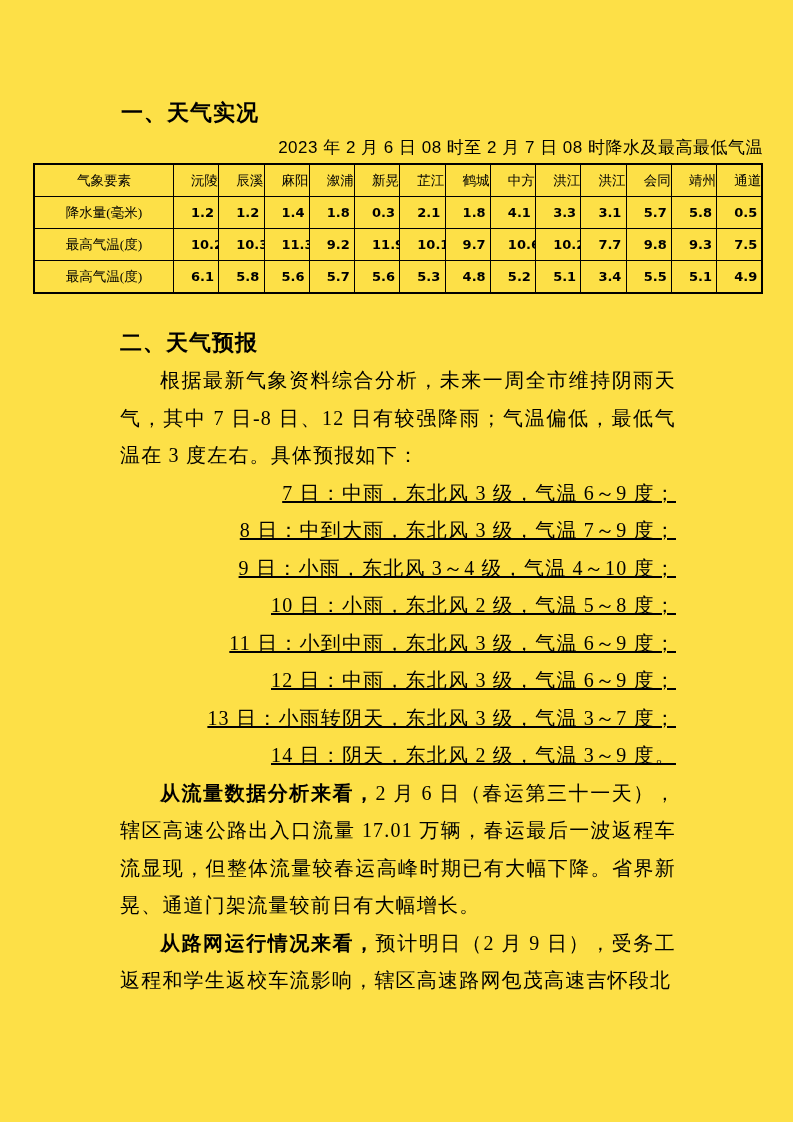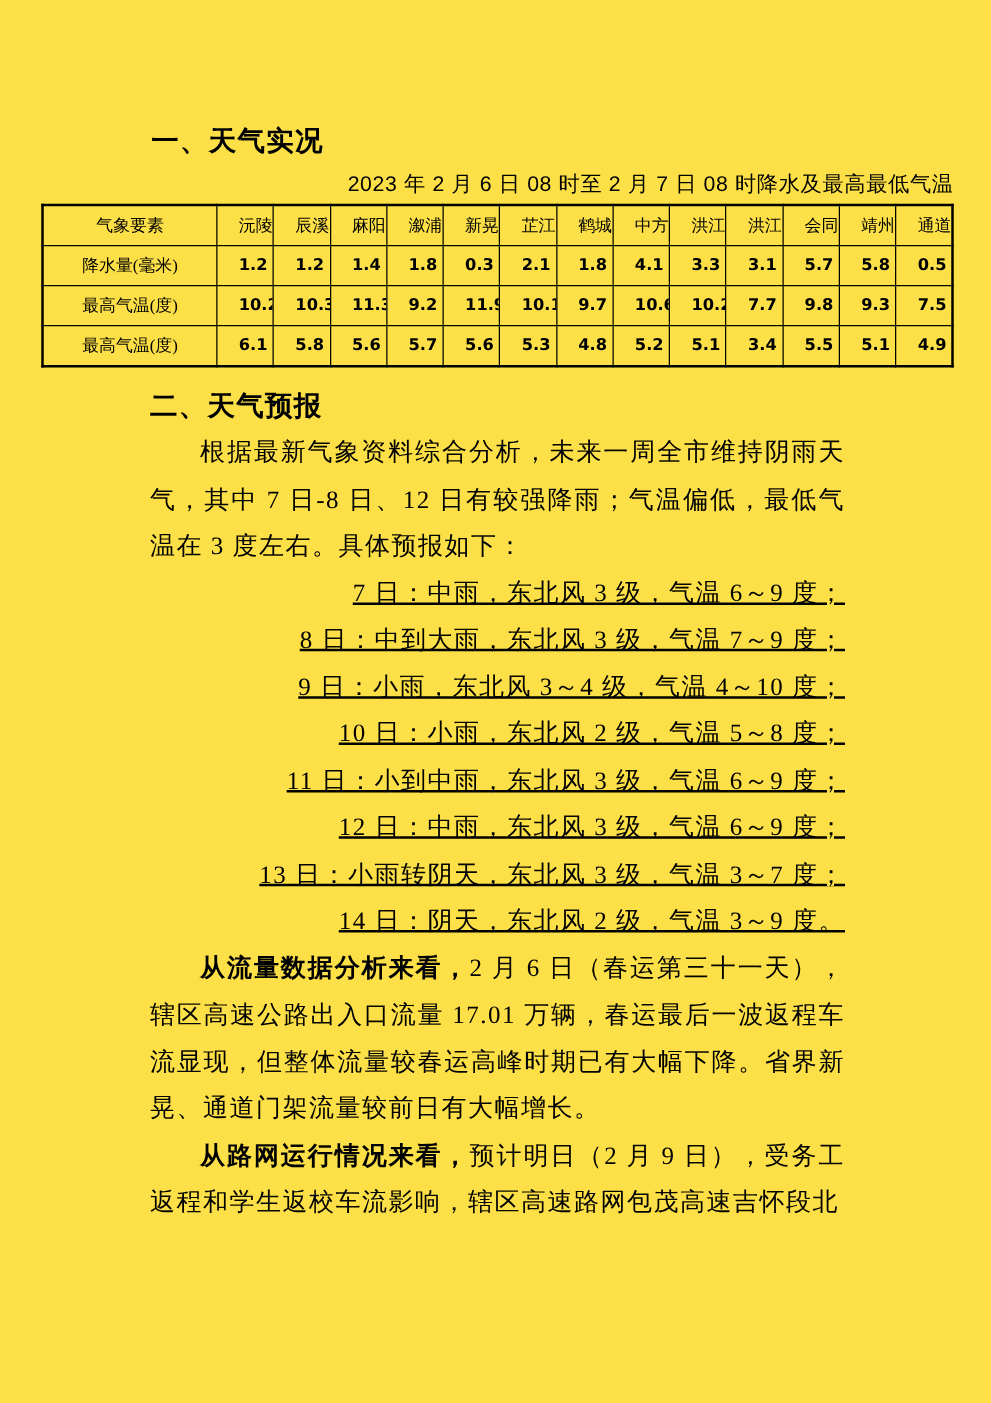--- a/index.html
+++ b/index.html
@@ -66,21 +66,21 @@
   .wtable td.num {
     font-size: 13px;
     font-weight: 700;
     font-family: "DejaVu Sans", "Liberation Sans", sans-serif;
   }
   .wtable .col0 { width: 104px; }
   
   .body-flow {
     position: absolute;
     left: 120px;
-    top: 306px;
+    top: 324px;
     width: 556px;
     font-size: 20px;
     line-height: 37.5px;
     letter-spacing: 1.2px;
     text-align: justify;
   }
   .h2 {
     font-size: 22px;
     line-height: 38px;
     font-weight: 700;

